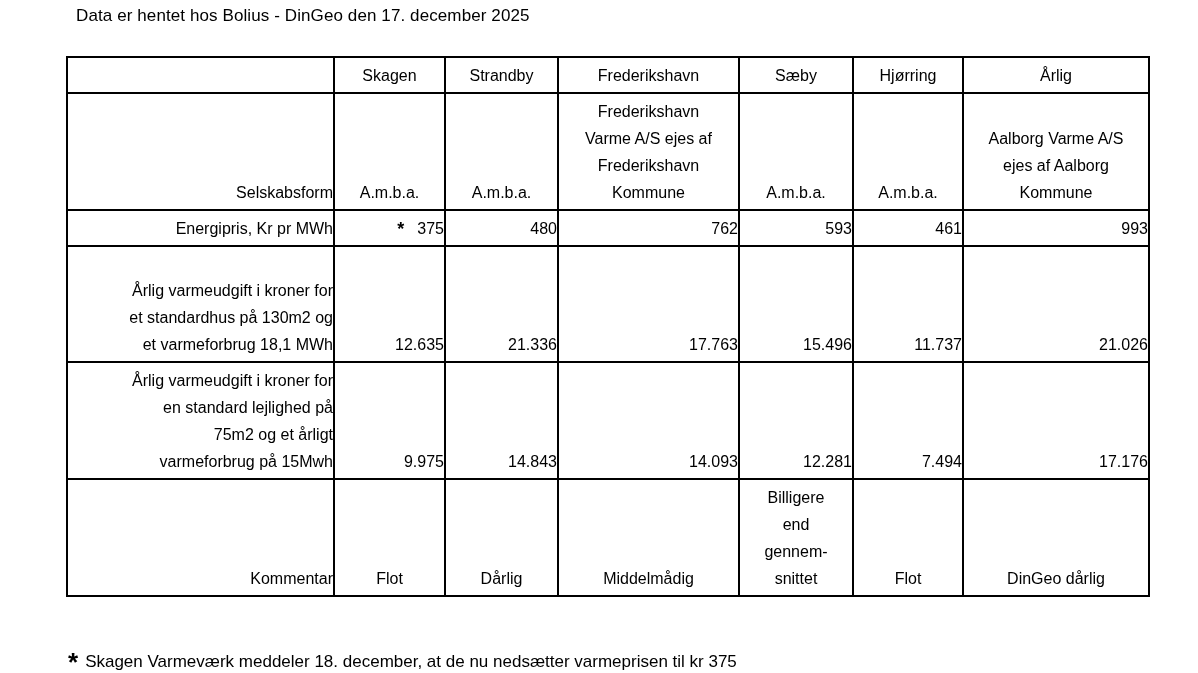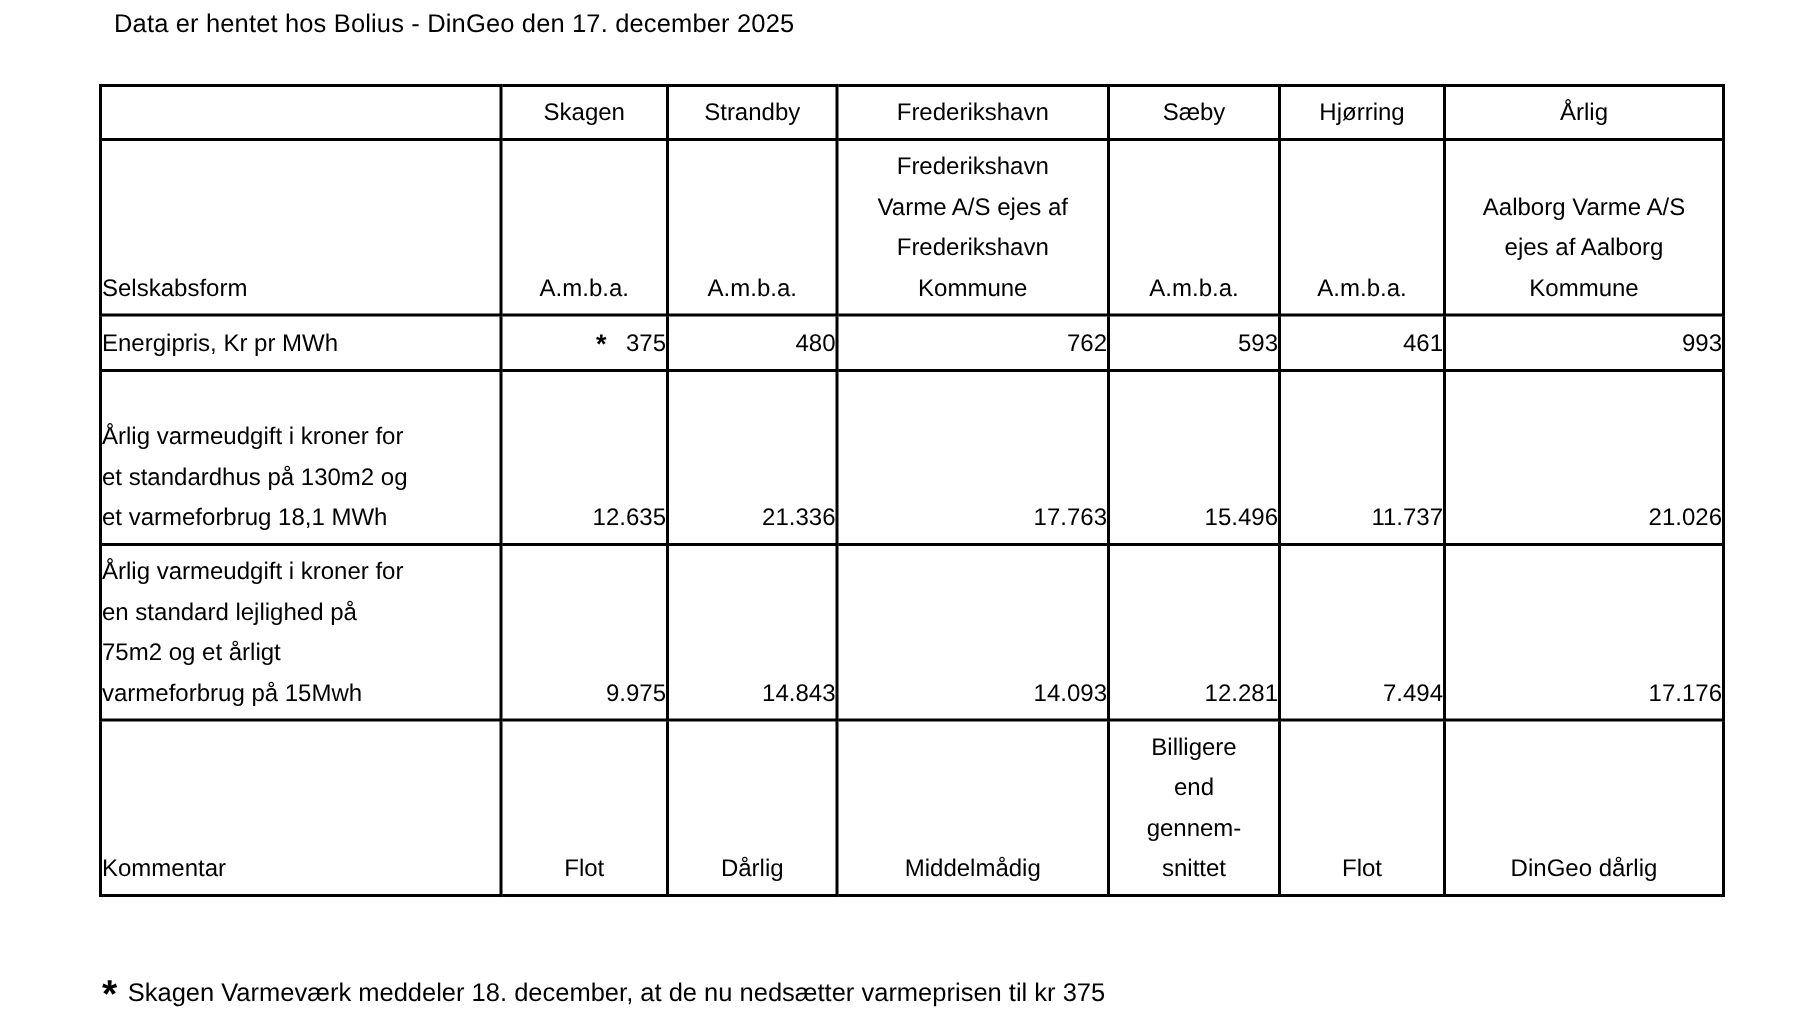--- a/index.html
+++ b/index.html
@@ -19,21 +19,21 @@
   table.grid td{
     border:2px solid #000;
     font-size:16px;line-height:27px;
     vertical-align:bottom;
     padding:4px 0 3px 0;
     overflow:hidden;
     white-space:pre-line;
   }
   td.ghost{border:none;}
   td.hdr{text-align:center;vertical-align:middle;line-height:normal;padding:0;}
-  td.lbl{text-align:left;padding-left:5px;padding-right:2px;}
+  td.lbl{text-align:right;padding-left:5px;padding-right:2px;}
   td.num{text-align:right;padding-right:4px;}
   td.ctr{text-align:center;}
   .star{font-weight:bold;font-size:18px;margin-right:13px;position:relative;top:1px;}
   .footnote{position:absolute;left:68px;top:636px;font-size:17px;margin-top:16px;}
   .fn-star{
     font-weight:bold;font-size:26px;line-height:16px;
     display:inline-block;vertical-align:top;position:relative;top:2px;margin-right:7px;
   }
 </style>
 </head>

